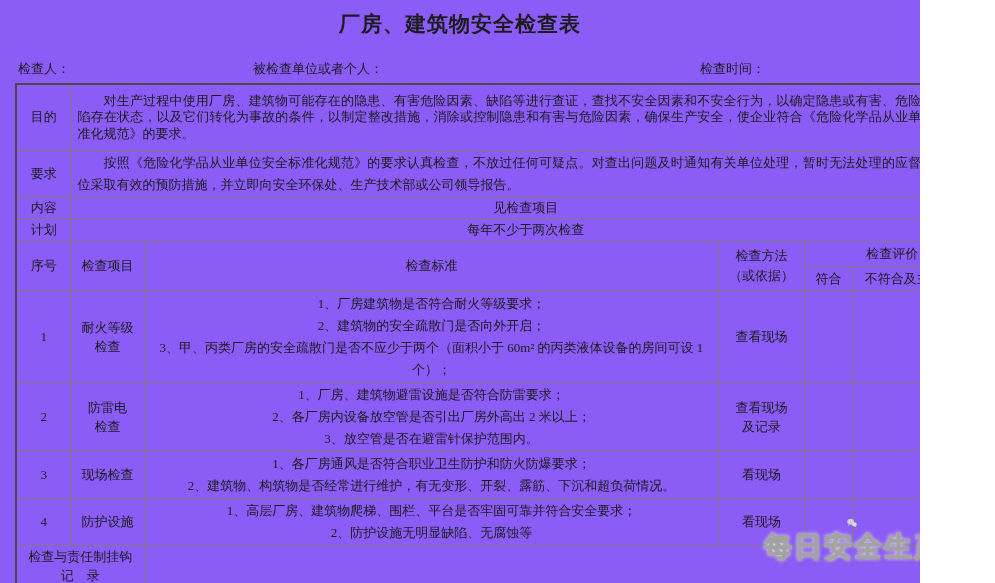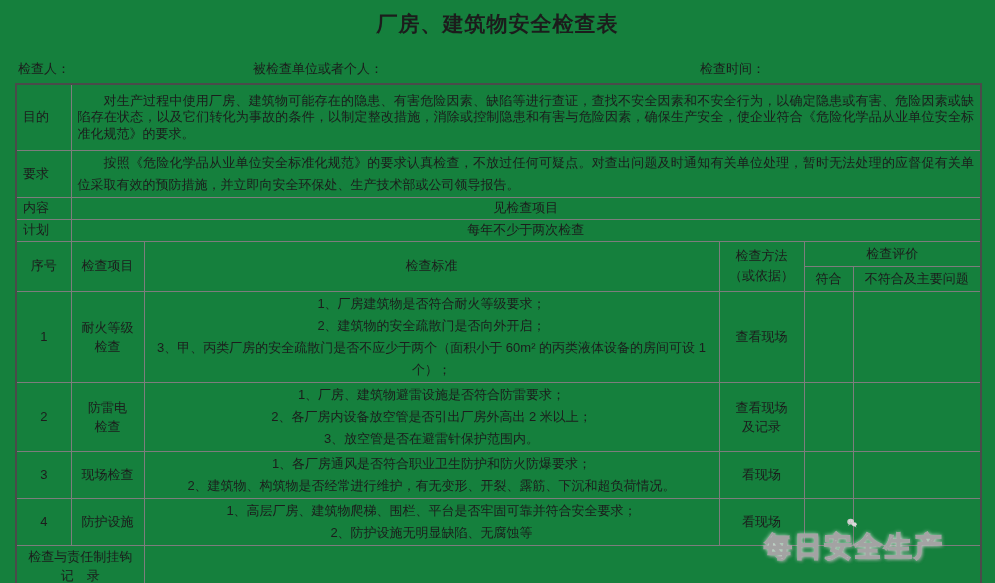--- a/index.html
+++ b/index.html
@@ -1,39 +1,39 @@
 <!DOCTYPE html>
 <html><head>
 <meta charset="utf-8">
 <style>
   html,body{margin:0;padding:0;background:#fff;}
   .page{
-    position:relative;width:995px;height:583px;background:#15803d;overflow:hidden;
-    font-family:Liberation Sans, sans-serif;color:#1c1c1c;
+    position:relative;width:920px;height:583px;background:#8b5cf6;overflow:hidden;
+    font-family:Liberation Serif, serif;color:#1c1c1c;
   }
   .doc-title{
     position:absolute;top:10px;left:0;width:100%;text-align:center;
     font-size:21px;font-weight:bold;letter-spacing:1px;
   }
   .info-row{position:absolute;top:60px;left:0;width:100%;height:20px;font-size:13px;}
   .info-row .fld{position:absolute;white-space:nowrap;}
   .fld-inspector{left:18px;}
   .fld-unit{left:245px;margin-left:8px;}
   .fld-time{left:700px;}
   table.sheet{
     position:absolute;left:15px;top:83px;width:965px;
     border-collapse:collapse;table-layout:fixed;
     font-size:13px;
   }
   table.sheet td{
     border:1px solid #7d7d7d;padding:1px 6px;vertical-align:middle;
     overflow:hidden;
   }
   table.sheet{border:2px solid #4a4a4a;}
-  .lbl{}
+  .lbl{text-align:center;}
   .center{text-align:center;margin-left:6px;}
   .para{text-align:justify;text-indent:2em;line-height:16.5px;padding:2px 8px;margin-top:20px;}
   .para2{text-align:justify;text-indent:2em;line-height:22px;padding:1px 8px;}
   .std{text-align:center;vertical-align:middle;padding:2px 8px;}
   .std div{line-height:22px;}
   .hdr{text-align:center;line-height:20px;}
   .rh1{height:66px;} .rh2{height:46px;} .rh3{height:22px;padding-left:48px;} .rh4{height:22px;}
   .hh{height:25px;}
   .dr1{height:90px;} .dr2{height:67px;} .dr3{height:42px;} .dr4{height:44px;}
   .fr{height:42px;}

